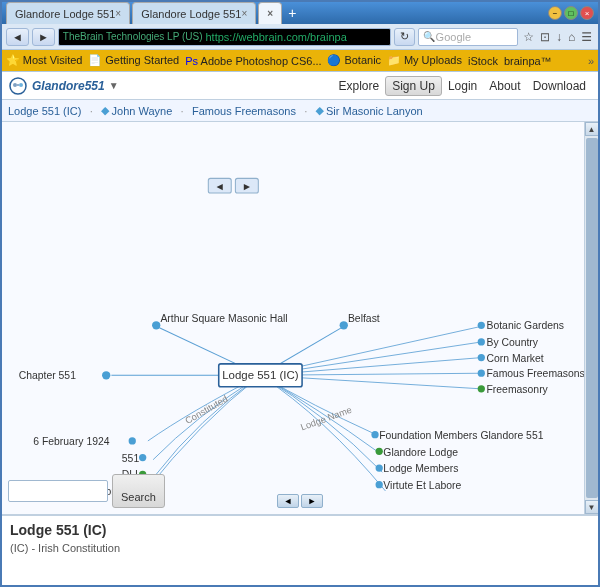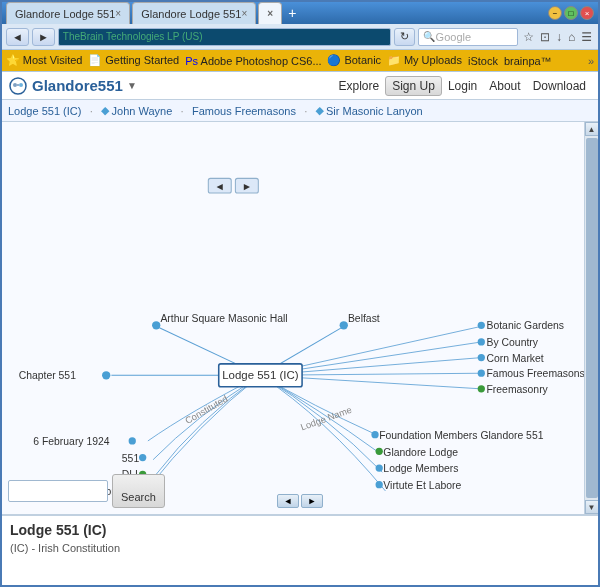--- a/index.html
+++ b/index.html
@@ -17,36 +17,36 @@
     .new-tab { color: #fff; font-size: 14px; padding: 0 4px; cursor: pointer; }
     .win-controls { display: flex; gap: 2px; }
     .win-btn { width: 14px; height: 14px; border-radius: 50%; border: 1px solid #888; display: flex; align-items: center; justify-content: center; font-size: 8px; cursor: pointer; }
     .win-btn.minimize { background: #f0c040; }
     .win-btn.maximize { background: #60c060; }
     .win-btn.close { background: #e05050; color: #fff; }
 
     
     .address-bar { background: #dce8f5; padding: 3px 4px; display: flex; align-items: center; gap: 3px; border-bottom: 1px solid #b0c8e0; height: 26px; }
     .nav-btn { background: linear-gradient(to bottom, #e8f0fa, #c8d8f0); border: 1px solid #a0b8d8; border-radius: 3px; padding: 1px 5px; font-size: 11px; cursor: pointer; color: #333; height: 18px; display: flex; align-items: center; }
-    .url-bar { background: #0c4a6e; border: 1px solid #a0b8d8; border-radius: 2px; flex: 1; height: 18px; display: flex; align-items: center; padding: 8px 4px; font-size: 11px; color: #333; }
+    .url-bar { background: #000000; border: 1px solid #a0b8d8; border-radius: 2px; flex: 1; height: 18px; display: flex; align-items: center; padding: 8px 4px; font-size: 11px; color: #333; }
     .url-secure { color: #4a7; font-size: 10px; margin-right: 3px; }
     .search-bar { background: #fff; border: 1px solid #a0b8d8; border-radius: 2px; width: 100px; height: 18px; display: flex; align-items: center; padding: 0 4px; font-size: 11px; color: #555; }
     .toolbar-icons { display: flex; gap: 2px; }
     .toolbar-icon { font-size: 12px; color: #555; padding: 0 2px; cursor: pointer; }
 
     
     .bookmarks-bar { background: #eab308; padding: 2px 4px; display: flex; align-items: center; gap: 6px; border-bottom: 1px solid #b0c8e0; height: 22px; font-size: 11px; }
     .bookmark { color: #222; cursor: pointer; white-space: nowrap; }
     .more-btn { color: #555; font-size: 11px; cursor: pointer; margin-left: auto; }
 
     
     .app-header { background: #fff; border-bottom: 1px solid #c0d0e0; padding: 2px 6px; display: flex; align-items: center; justify-content: space-between; height: 28px; }
     .app-logo { display: flex; align-items: center; gap: 4px; }
     .logo-icon { width: 20px; height: 20px; }
-    .app-title { font-size: 15px; font-weight: bold; color: #2a6099; }
+    .app-title { font-size: 12px; font-weight: bold; color: #2a6099; font-style: italic; }
     .app-title-arrow { font-size: 10px; color: #666; cursor: pointer; }
     .app-nav { display: flex; align-items: center; }
     .nav-link { color: #333; font-size: 12px; padding: 2px 6px; cursor: pointer; border-radius: 3px; }
     .nav-link.signup { background: linear-gradient(to bottom, #f0f0f0, #d8d8d8); border: 1px solid #b0b0b0; border-radius: 3px; }
 
     
     .brain-nav { background: #f0f5ff; border-bottom: 1px solid #c0d0e0; padding: 2px 6px; display: flex; align-items: center; gap: 8px; height: 22px; font-size: 11px; }
     .brain-nav-item { color: #2a6099; cursor: pointer; display: flex; align-items: center; gap: 2px; }
     .brain-nav-divider { color: #999; }
 
@@ -105,20 +105,21 @@
           <span>×</span>
         </div>
     </div>
   </div>
 
   <div class="address-bar">
     <button class="nav-btn">◄</button>
     <button class="nav-btn">►</button>
     <div class="url-bar">
       <span class="url-secure">TheBrain Technologies LP (US)</span>
+      <span style="color:#2a6; font-size:11px;">https://webbrain.com/brainpa</span>
     </div>
     <button class="nav-btn">↻</button>
     <div class="search-bar">
       <span style="color:#555; font-size:10px;">🔍 </span>
       <span style="color:#aaa;">Google</span>
     </div>
     <div class="toolbar-icons">
       <span class="toolbar-icon">☆</span>
       <span class="toolbar-icon">⊡</span>
       <span class="toolbar-icon">↓</span>

